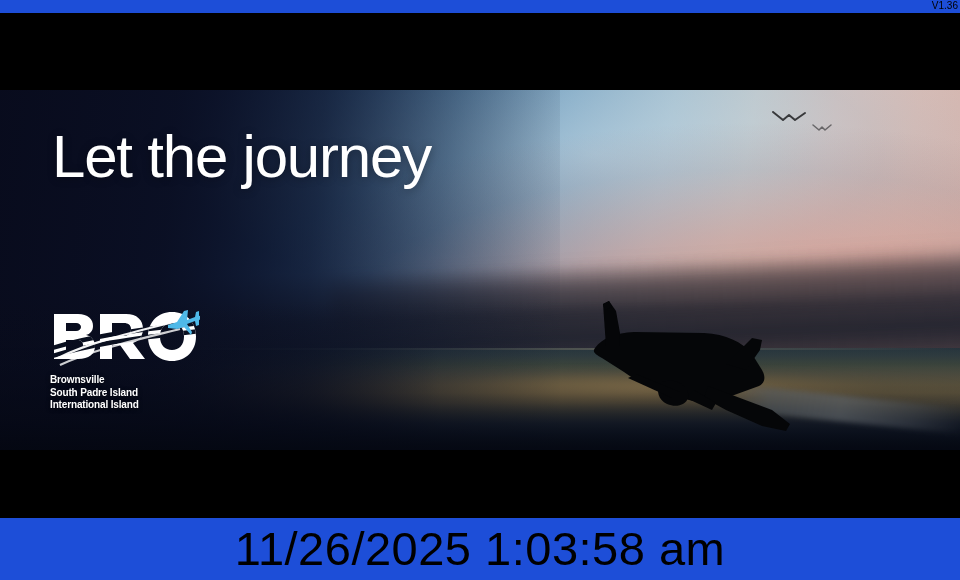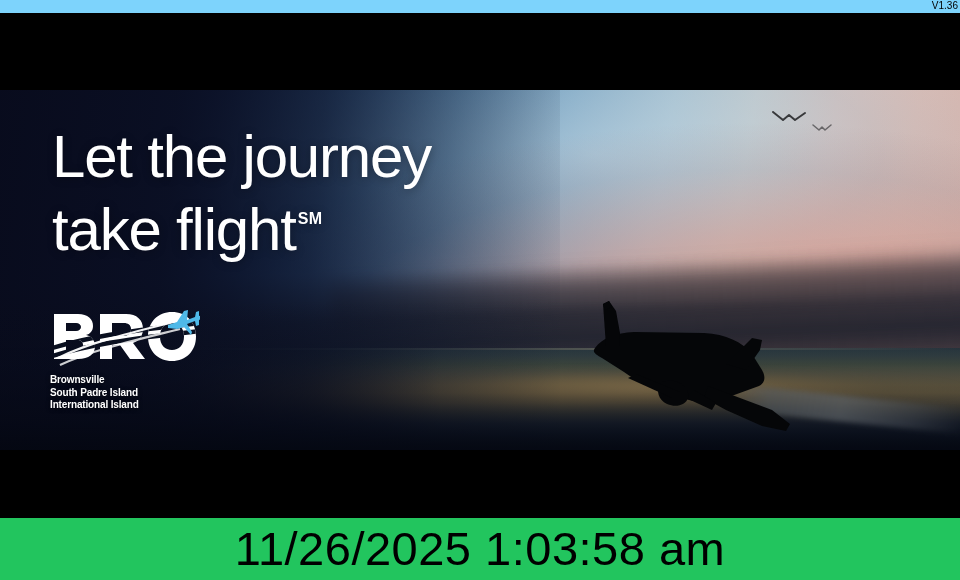--- a/index.html
+++ b/index.html
@@ -22,21 +22,21 @@
     background: #000000;
     overflow: hidden;
   }
 
   
   .version-strip {
     position: absolute;
     left: 0; top: 0;
     width: 960px;
     height: 13px;
-    background: #7dd3fc;
+    background: #1d4ed8;
     z-index: 40;
   }
   .version-text {
     position: absolute;
     right: 2px;
     top: 0px;
     font-family: "Liberation Sans", sans-serif;
     font-size: 10px;
     line-height: 12px;
     color: #000000;
@@ -303,21 +303,21 @@
     text-shadow: 0 1px 4px rgba(0,0,0,0.6);
   }
 
   
   .clock-bar {
     position: absolute;
     left: 0;
     top: 518px;
     width: 960px;
     height: 62px;
-    background: #22c55e;
+    background: #1d4ed8;
     z-index: 30;
     display: flex;
     align-items: center;
     justify-content: center;
   }
   .clock-text {
     color: #000000;
     font-family: "Liberation Sans", sans-serif;
     font-weight: 400;
     font-size: 47px;
@@ -386,23 +386,20 @@
       </svg>
     </div>
     <div class="bird" style="left:812px; top:34px; opacity:0.55;">
       <svg width="20" height="8" viewBox="0 0 20 8" xmlns="http://www.w3.org/2000/svg">
         <path d="M1,1 L7,6 L10,3 L13,6 L19,1" stroke="#1a1a1c" stroke-width="1.5" fill="none" stroke-linecap="round" stroke-linejoin="round"></path>
       </svg>
     </div>
 
     <div class="tagline">
       <div class="tagline-l1">Let the journey</div>
-      <div class="tagline-l2">
-        <span>take flight</span><span class="sm-mark">SM</span>
-      </div>
     </div>
 
     <div class="logo">
       <div class="logo-mark">
         <svg viewBox="0 0 150 62" xmlns="http://www.w3.org/2000/svg">
           <defs>
             <clipPath id="broClip">
 
               <path d="M4,6 L28,6 C38,6 43,11 43,18 C43,23 40,26 36,27
                        C41,28 45,32 45,38 C45,46 39,51 28,51 L4,51 Z

